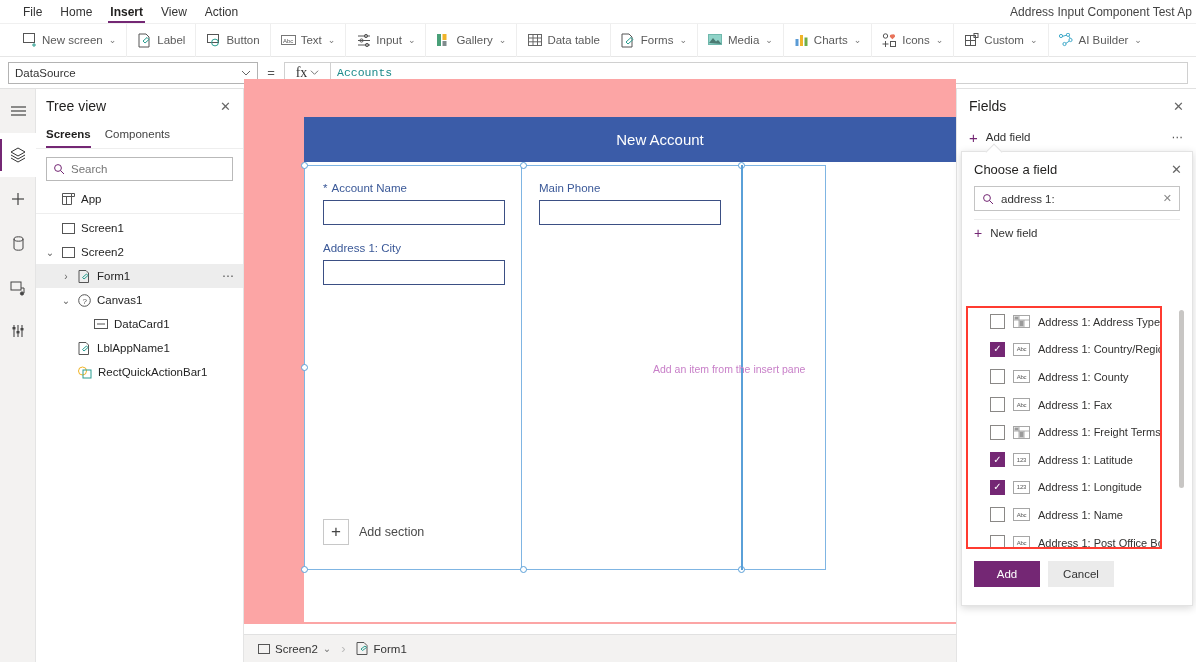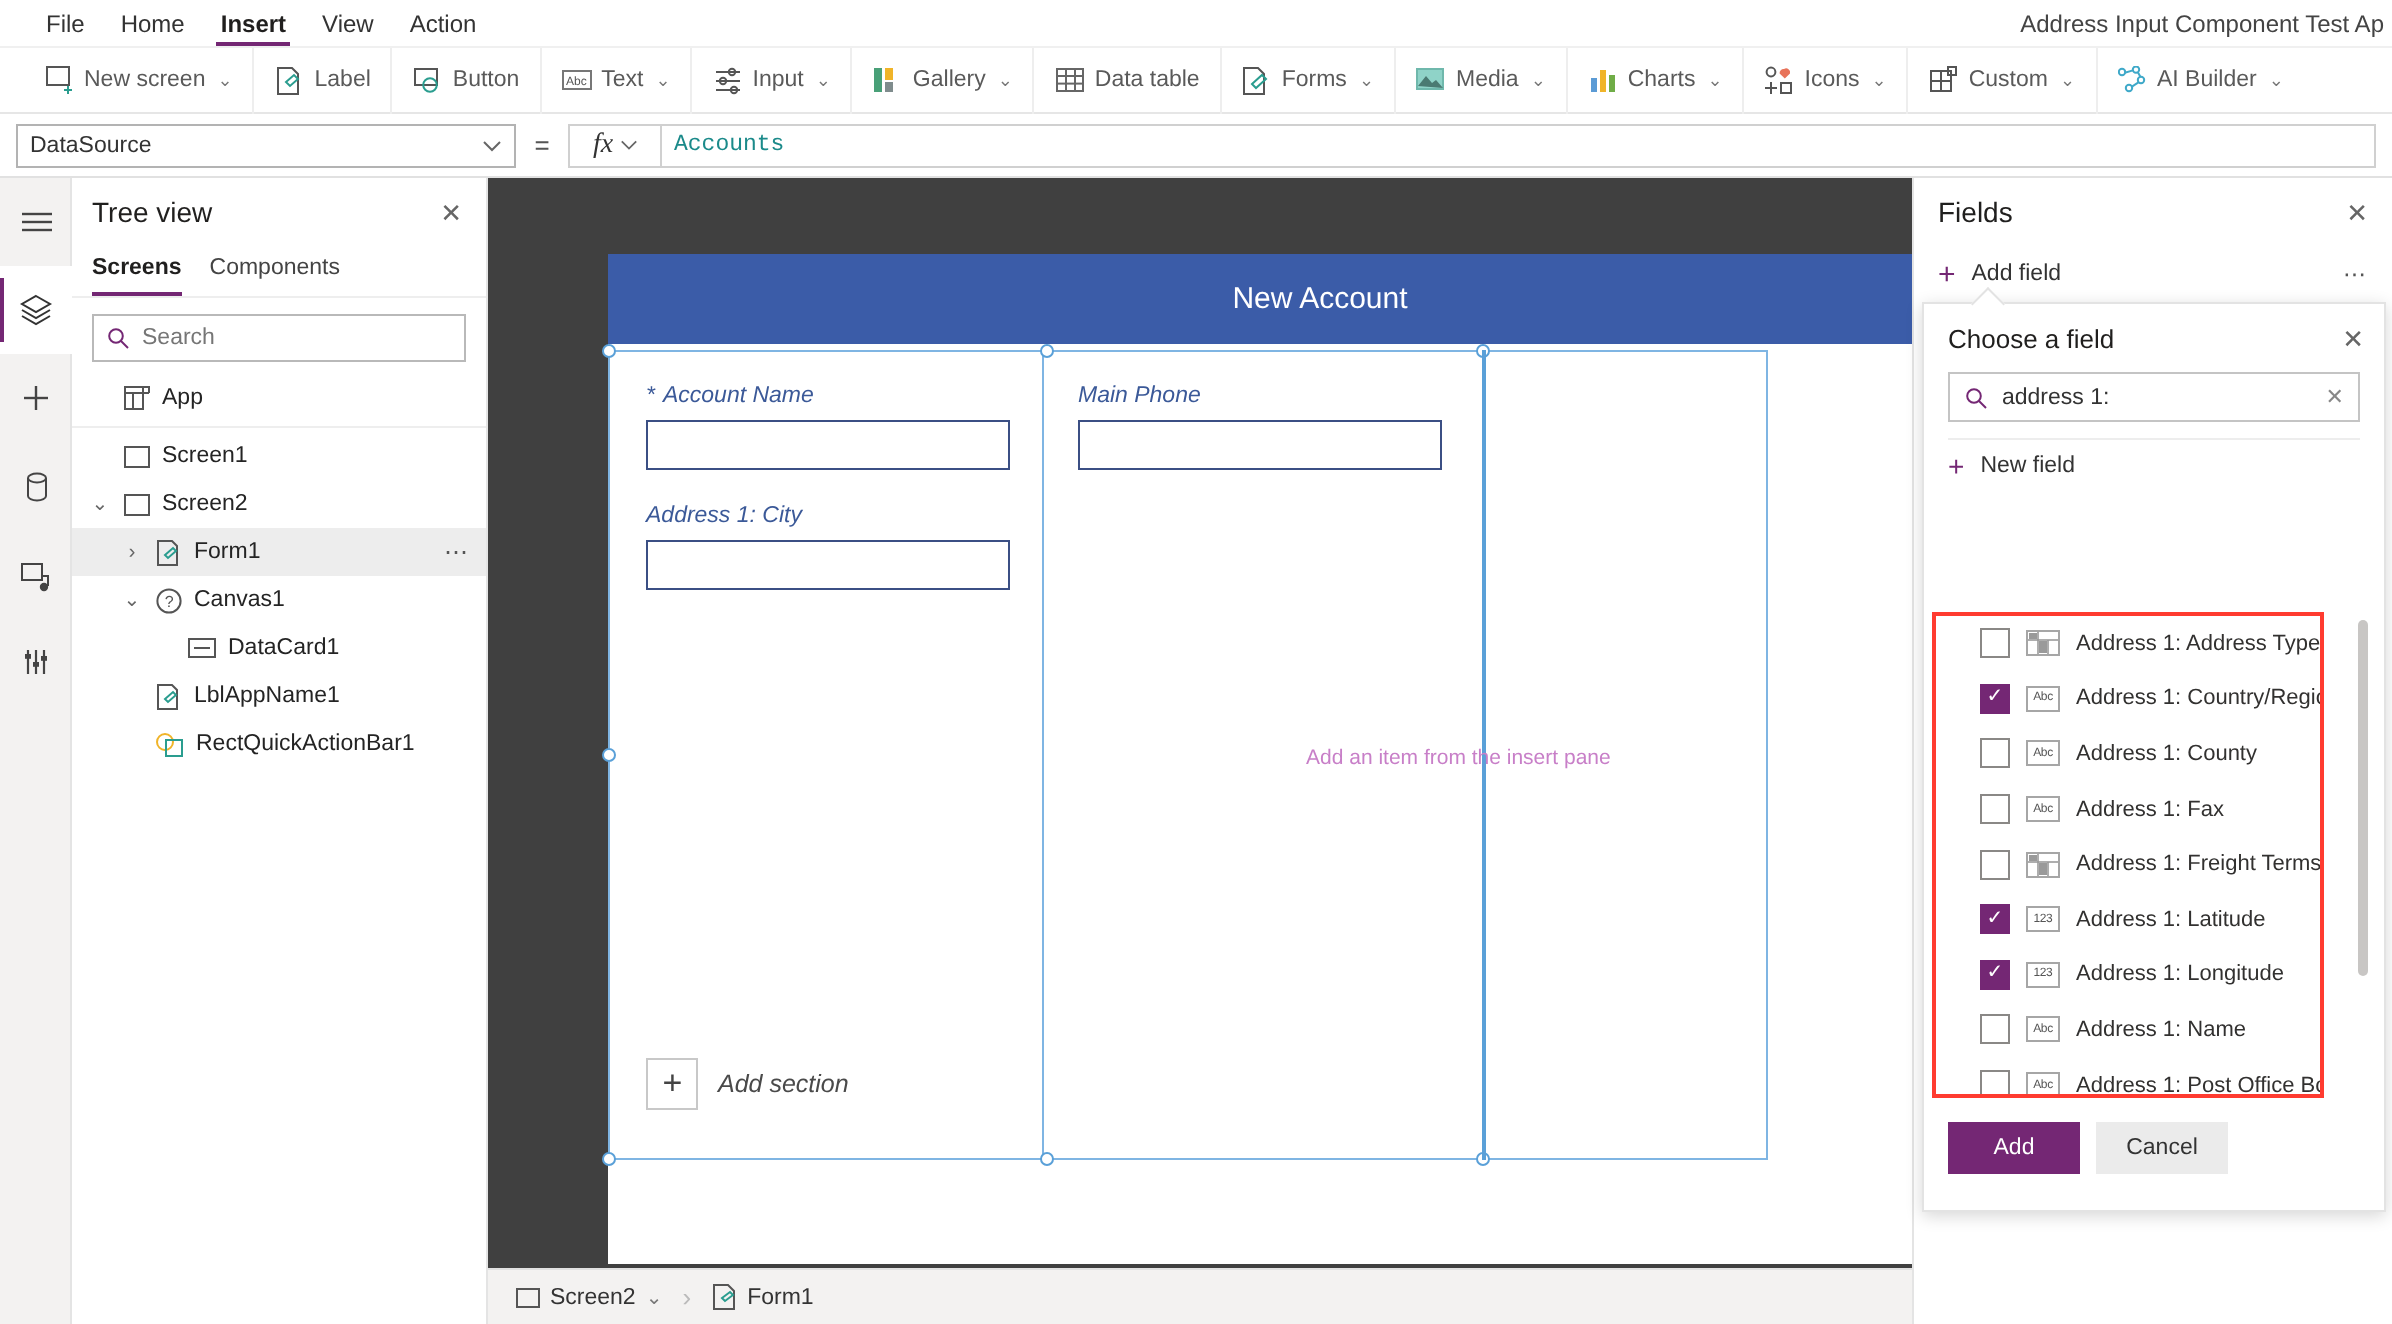--- a/index.html
+++ b/index.html
@@ -59,21 +59,21 @@
     width: 250px; height: 22px; border: 1px solid #b3b3b3; background: #fff;
     display: flex; align-items: center; padding: 0 6px; font-size: 11.5px; color: #333;
     justify-content: space-between;
     gap: 47px;
   }
   .eqsign { width: 26px; text-align: center; color: #555; font-size: 13px; }
   .fxbox {
     width: 46px; height: 22px; border: 1px solid #d0d0d0; border-right: none; background: #fff;
     display: flex; align-items: center; justify-content: center; gap: 3px;
   }
-  .fx { font-style: italic; font-family: "Liberation Serif", serif; font-size: 14px; color: #333; }
+  .fx { font-family: "Liberation Serif", serif; font-size: 14px; color: #333; }
   .formulainput {
     flex: 1; height: 22px; border: 1px solid #d0d0d0; background: #fff;
     display: flex; align-items: center; padding: 0 6px;
     font-family: "Liberation Mono", monospace; font-size: 11.5px; color: #1b8a8a;
   }
 
   
   .rail {
     position: absolute; left: 0; top: 89px; width: 36px; height: 573px;
     background: #f3f2f1; border-right: 1px solid #e4e4e4;
@@ -114,36 +114,36 @@
     height: 24px; display: flex; align-items: center; gap: 6px; cursor: pointer;
     font-size: 11.5px; color: #242424; padding-right: 8px;
   }
   .tv-row.sel { background: #ededed; }
   .tv-row .chev { width: 12px; display: inline-flex; justify-content: center; color: #666; }
   .tv-row .ell { margin-left: auto; color: #555; letter-spacing: 1px; font-size: 12px; }
   .tv-divider { height: 1px; background: #eeeeee; margin: 2px 0; }
 
   
   .canvas-area {
-    position: absolute; left: 244px; top: 89px; width: 712px; height: 545px;
-    background: #404040; overflow: hidden;
+    position: absolute; left: 244px; top: 79px; width: 712px; height: 545px;
+    background: #fca5a5; overflow: hidden;
   }
   .screen {
     position: absolute; left: 60px; top: 38px; width: 712px; height: 505px; background: #ffffff;
   }
   .qabar {
     position: absolute; left: 0; top: 0; width: 712px; height: 45px; background: #3b5ca8;
   }
   .qabar-label {
     position: absolute; left: 0; right: 0; top: 0; height: 45px; line-height: 45px;
     text-align: center; color: #ffffff; font-size: 15px;
   }
   .form-shell {
-    position: absolute; left: 0; top: 48px; width: 580px; height: 405px;
-    background: #ffffff; border: 1px solid #7fb5e3; font-style: italic;
+    position: absolute; left: 0; top: 48px; width: 522px; height: 405px;
+    background: #ffffff; border: 1px solid #7fb5e3;
   }
   .form-divider { position: absolute; left: 216px; top: 0; bottom: 0; width: 1px; background: #7fb5e3; }
   .handle {
     position: absolute; width: 7px; height: 7px; border-radius: 50%;
     background: #ffffff; border: 1.4px solid #5aa0d8;
   }
   .datacard { position: absolute; }
   .dc-label { font-size: 11.5px; color: #3b5998; }
   .dc-req { color: #3b5998; margin-right: 4px; }
   .dc-input {

